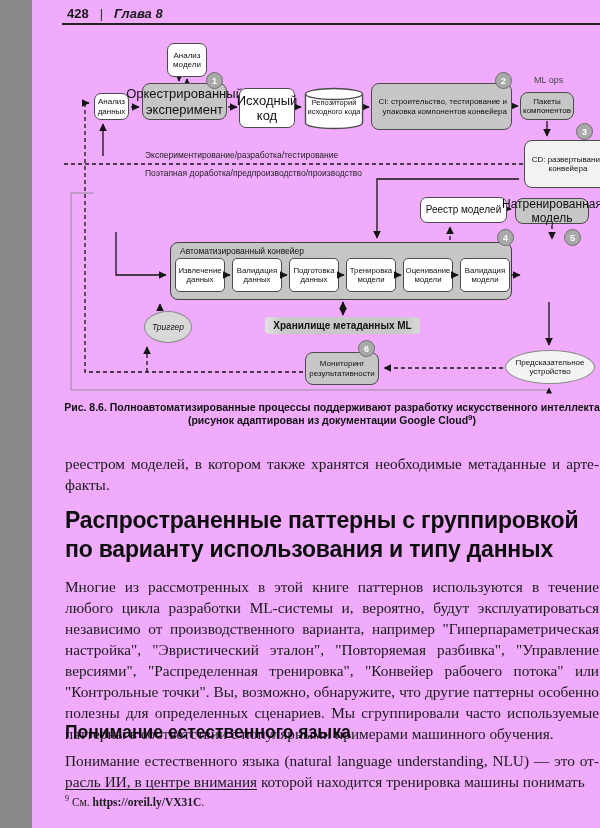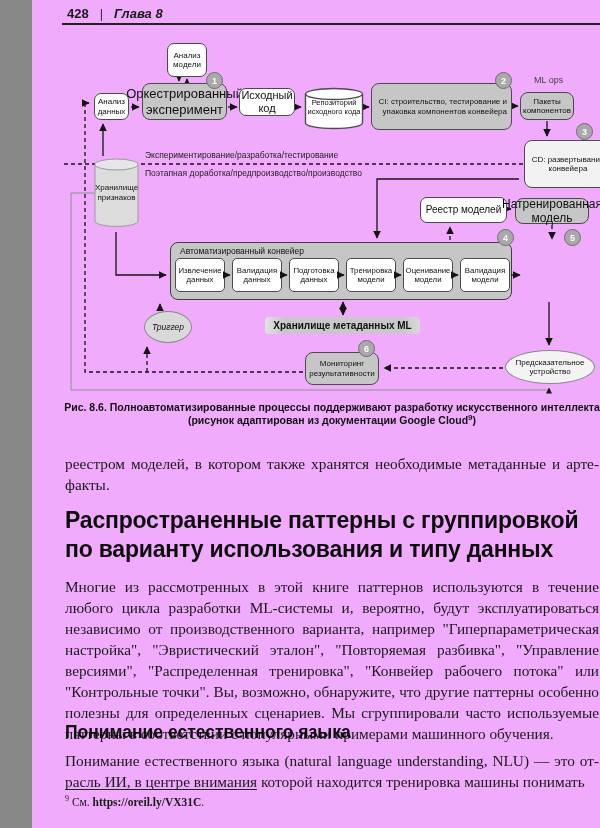--- a/index.html
+++ b/index.html
@@ -98,41 +98,34 @@
       </g>
     </svg>
 
     <div class="phase" style="left:113px;top:120px;">Экспериментирование/разработка/тестирование</div>
     <div class="phase" style="left:113px;top:138px;">Поэтапная доработка/предпроизводство/производство</div>
     <div class="mlops" style="left:502px;top:45px;">ML ops</div>
 
     <div class="node whitebox" style="left:135px;top:13px;width:40px;height:34px;font-size:8px;">Анализ модели</div>
     <div class="node whitebox" style="left:62px;top:63px;width:35px;height:27px;font-size:8px;">Анализ данных</div>
     <div class="node graybox" style="left:110px;top:53px;width:85px;height:37px;font-size:13px;">Оркестрированный эксперимент</div>
-    <div class="node whitebox" style="left:207px;top:58px;width:56px;height:28px;font-size:11px;">Исходный код</div>
+    <div class="node whitebox" style="left:207px;top:58px;width:56px;height:40px;font-size:13px;">Исходный код</div>
 
     <div class="node cyl" style="left:272px;top:57px;width:60px;height:43px;">
       <svg width="60" height="43" viewBox="0 0 60 43">
         <path d="M1.5,7 V36 a28.5,5.5 0 0 0 57,0 V7" fill="#fff" stroke="#4a4a4a" stroke-width="1.4"></path>
         <ellipse cx="30" cy="7" rx="28.5" ry="5.5" fill="#fff" stroke="#4a4a4a" stroke-width="1.4"></ellipse>
       </svg>
       <div class="cyl-label" style="top:11px;font-size:7.5px;">Репозиторий исходного кода</div>
     </div>
 
     <div class="node graybox" style="left:339px;top:53px;width:141px;height:47px;font-size:8px;padding:0 4px;text-align:right;">CI: строительство, тестирование и упаковка компонентов конвейера</div>
     <div class="node graybox" style="left:488px;top:62px;width:54px;height:28px;font-size:8px;">Пакеты компонентов</div>
     <div class="node lightbox" style="left:492px;top:110px;width:88px;height:48px;font-size:8px;">CD: развертывание конвейера</div>
 
-    <div class="node cyl" style="left:62px;top:128px;width:45px;height:72px;">
-      <svg width="45" height="72" viewBox="0 0 45 72">
-        <path d="M1,6.5 V63 a21.5,5.5 0 0 0 43,0 V6.5" fill="#dcdcdc" stroke="#9a9a9a" stroke-width="1"></path>
-        <ellipse cx="22.5" cy="6.5" rx="21.5" ry="5.5" fill="#e6e6e6" stroke="#9a9a9a" stroke-width="1"></ellipse>
-      </svg>
-      <div class="cyl-label" style="top:25px;font-size:8px;">Хранилище признаков</div>
-    </div>
 
     <div class="node whitebox" style="left:388px;top:167px;width:87px;height:26px;font-size:10px;">Реестр моделей</div>
     <div class="node graybox" style="left:483px;top:168px;width:74px;height:26px;font-size:12px;">Натренированная модель</div>
 
     <div class="node container" style="left:138px;top:212px;width:342px;height:58px;">
       <div class="pipe-title">Автоматизированный конвейер</div>
     </div>
     <div class="node step" style="left:143px;top:228px;width:50px;height:34px;font-size:7.8px;">Извлечение данных</div>
     <div class="node step" style="left:200px;top:228px;width:50px;height:34px;font-size:7.8px;">Валидация данных</div>
     <div class="node step" style="left:257px;top:228px;width:50px;height:34px;font-size:7.8px;">Подготовка данных</div>

